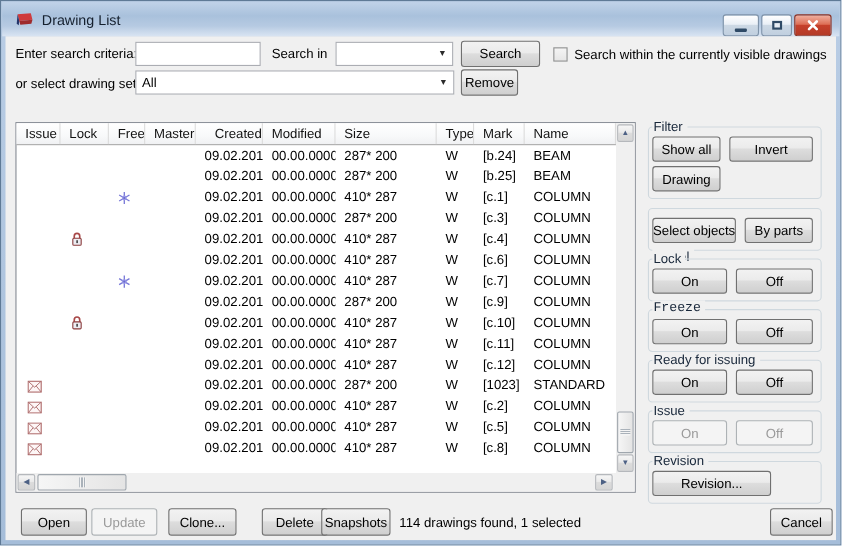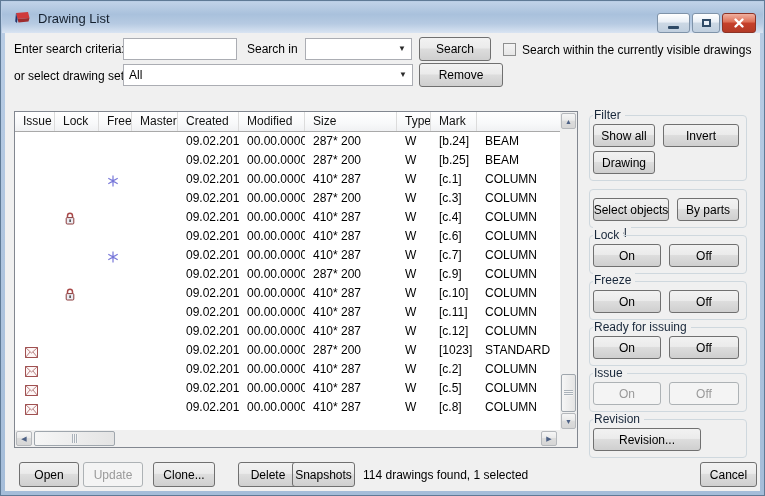--- a/index.html
+++ b/index.html
@@ -91,33 +91,34 @@
   </div>
   <div class="btn" style="left:418px;top:36px;width:72px;height:24px;">Search</div>
   <div class="checkbox" style="left:502px;top:42px;"></div>
   <span class="lbl" style="left:521px;top:42px;">Search within the currently visible drawings</span>
 
   <span class="lbl" style="left:13px;top:68px;">or select drawing set</span>
   <div class="combo" style="left:122px;top:63px;width:290px;height:22px;">
     <span class="val">All</span>
     <span class="arr">▼</span>
   </div>
-  <div class="btn" style="left:418px;top:62px;width:84px;height:24px;">Remove</div>
+  <div class="btn" style="left:418px;top:62px;width:52px;height:24px;">Remove</div>
 
   <div class="tbl">
     <div class="thead">
         <div class="hcell" style="width: 40px;">Issue</div>
         <div class="hcell" style="width: 44px;">Lock</div>
         <div class="hcell" style="width: 33px;">Free...</div>
         <div class="hcell" style="width: 46px;">Master</div>
-        <div class="hcell" style="width: 61px;">Created</div>
+        <div class="hcell" style="width: 61px; text-align: right;">Created</div>
         <div class="hcell" style="width: 66px;">Modified</div>
         <div class="hcell" style="width: 92px;">Size</div>
         <div class="hcell" style="width: 34px;">Type</div>
         <div class="hcell" style="width: 46px;">Mark</div>
+        <div class="hcell" style="width: 83px;">Name</div>
       </div>
     <div class="rows">
         <div class="trow">
           <div class="icell" style="width: 40px; padding-left: 10px;"></div>
           <div class="icell" style="width: 44px; padding-left: 9px;"></div>
           <div class="icell" style="width: 33px; padding-left: 8px;"></div>
           <div class="tcell" style="width: 46px;"></div>
           <div class="tcell" style="width: 61px;">09.02.2012</div>
           <div class="tcell" style="width: 66px;">00.00.0000</div>
           <div class="tcell" style="width: 92px;">287* 200</div>
@@ -361,21 +362,21 @@
     <div class="btn pbtn" style="left: 592px; top: 150px; width: 62px;">Drawing</div>
     <div class="group" style="top: 188px; height: 39px;"></div>
     <div class="grouplbl" style="top: 181px; margin-top: 44px;">Model</div>
     <div class="btn pbtn" style="left: 592px; top: 197px; width: 76px;">Select objects</div>
     <div class="btn pbtn" style="left: 676px; top: 197px; width: 62px;">By parts</div>
     <div class="group" style="top: 234px; height: 39px;"></div>
     <div class="grouplbl" style="top: 227px;">Lock</div>
     <div class="btn pbtn" style="left: 592px; top: 243px; width: 68px;">On</div>
     <div class="btn pbtn" style="left: 668px; top: 243px; width: 70px;">Off</div>
     <div class="group" style="top: 280px; height: 39px;"></div>
-    <div class="grouplbl" style="top: 272px;">Freeze</div>
+    <div class="grouplbl" style="top: 272px; font-family: Liberation Mono, monospace;">Freeze</div>
     <div class="btn pbtn" style="left: 592px; top: 289px; width: 68px;">On</div>
     <div class="btn pbtn" style="left: 668px; top: 289px; width: 70px;">Off</div>
     <div class="group" style="top: 326px; height: 39px;"></div>
     <div class="grouplbl" style="top: 319px;">Ready for issuing</div>
     <div class="btn pbtn" style="left: 592px; top: 335px; width: 68px;">On</div>
     <div class="btn pbtn" style="left: 668px; top: 335px; width: 70px;">Off</div>
     <div class="group" style="top: 372px; height: 39px;"></div>
     <div class="grouplbl" style="top: 365px;">Issue</div>
     <div class="btn pbtn disabled" style="left: 592px; top: 381px; width: 68px;">On</div>
     <div class="btn pbtn disabled" style="left: 668px; top: 381px; width: 70px;">Off</div>

